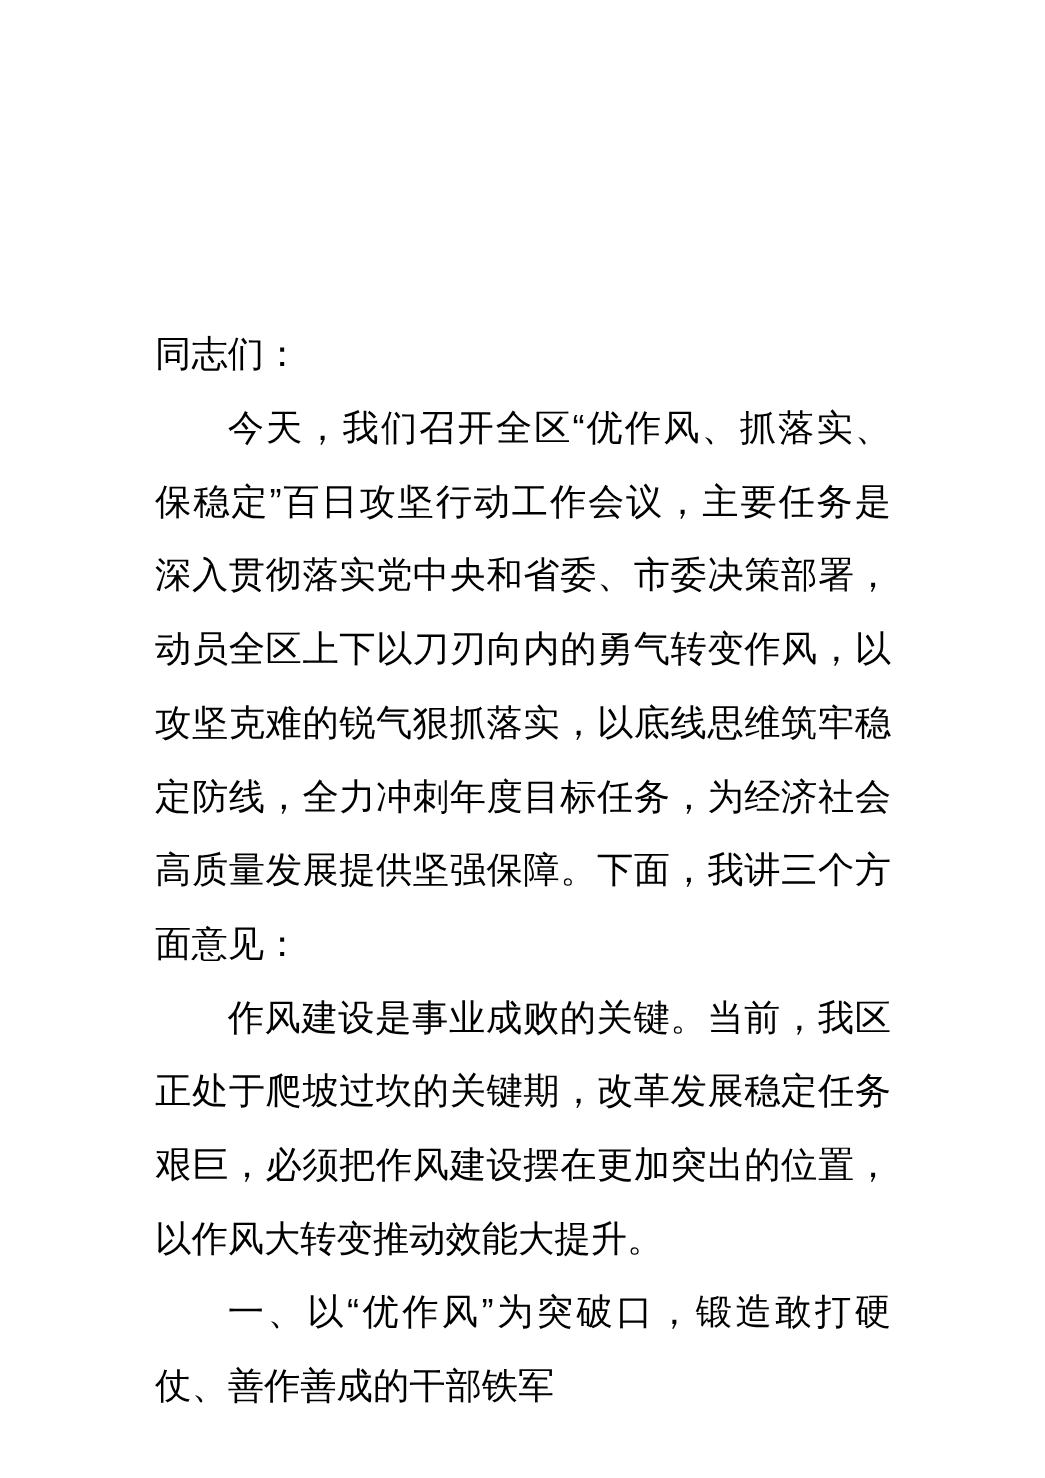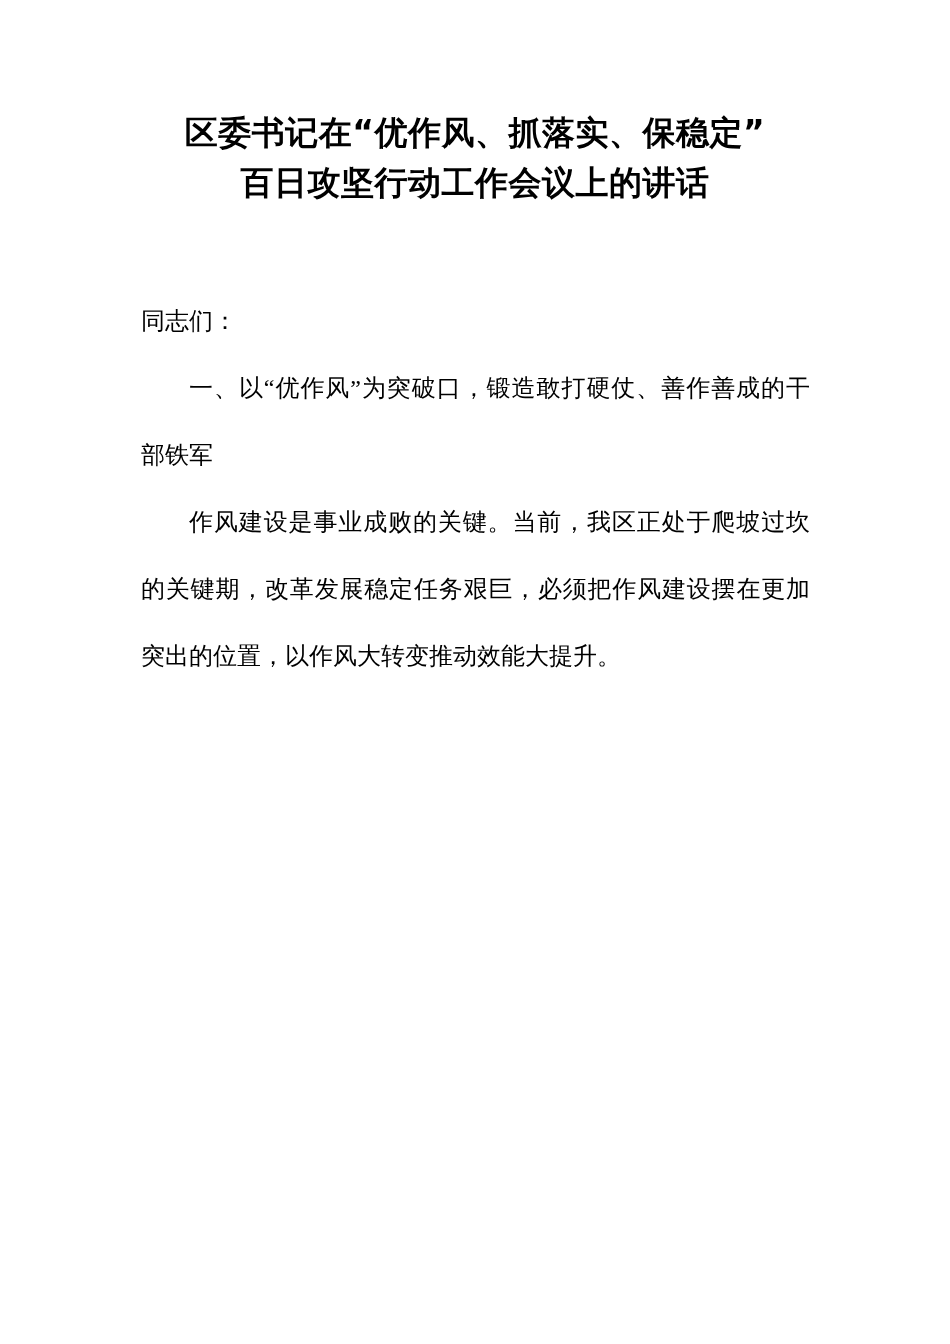--- a/index.html
+++ b/index.html
@@ -42,22 +42,22 @@
     display: block;
     white-space: nowrap;
   }
 
   
   .doc-body {
     position: absolute;
     left: 141px;
     top: 288px;
     width: 669px;
-    font-family: Liberation Serif, serif;
-    font-size: 24px;
+    font-family: Liberation Sans, sans-serif;
+    font-size: 33px;
     line-height: 67px;
     color: #000000;
     text-align: justify;
     text-justify: inter-character;
   }
 
   .para {
     margin: 0;
     padding: 0;
     text-indent: 2em;
@@ -67,24 +67,21 @@
   }
   .para.no-indent {
     text-indent: 0;
   }
 </style>
 </head>
 <body>
 
 <div class="page">
 
-  <div class="doc-title">
-    <span class="tline">区委书记在“优作风、抓落实、保稳定”</span>
-    <span class="tline">百日攻坚行动工作会议上的讲话</span>
-  </div>
 
   <div class="doc-body">
     <p class="para no-indent">同志们：</p>
+    <p class="para">今天，我们召开全区“优作风、抓落实、保稳定”百日攻坚行动工作会议，主要任务是深入贯彻落实党中央和省委、市委决策部署，动员全区上下以刀刃向内的勇气转变作风，以攻坚克难的锐气狠抓落实，以底线思维筑牢稳定防线，全力冲刺年度目标任务，为经济社会高质量发展提供坚强保障。下面，我讲三个方面意见：</p>
+    <p class="para">作风建设是事业成败的关键。当前，我区正处于爬坡过坎的关键期，改革发展稳定任务艰巨，必须把作风建设摆在更加突出的位置，以作风大转变推动效能大提升。</p>
     <p class="para">一、以“优作风”为突破口，锻造敢打硬仗、善作善成的干部铁军</p>
-    <p class="para">作风建设是事业成败的关键。当前，我区正处于爬坡过坎的关键期，改革发展稳定任务艰巨，必须把作风建设摆在更加突出的位置，以作风大转变推动效能大提升。</p>
   </div>
 
 </div>
 
 </body></html>

